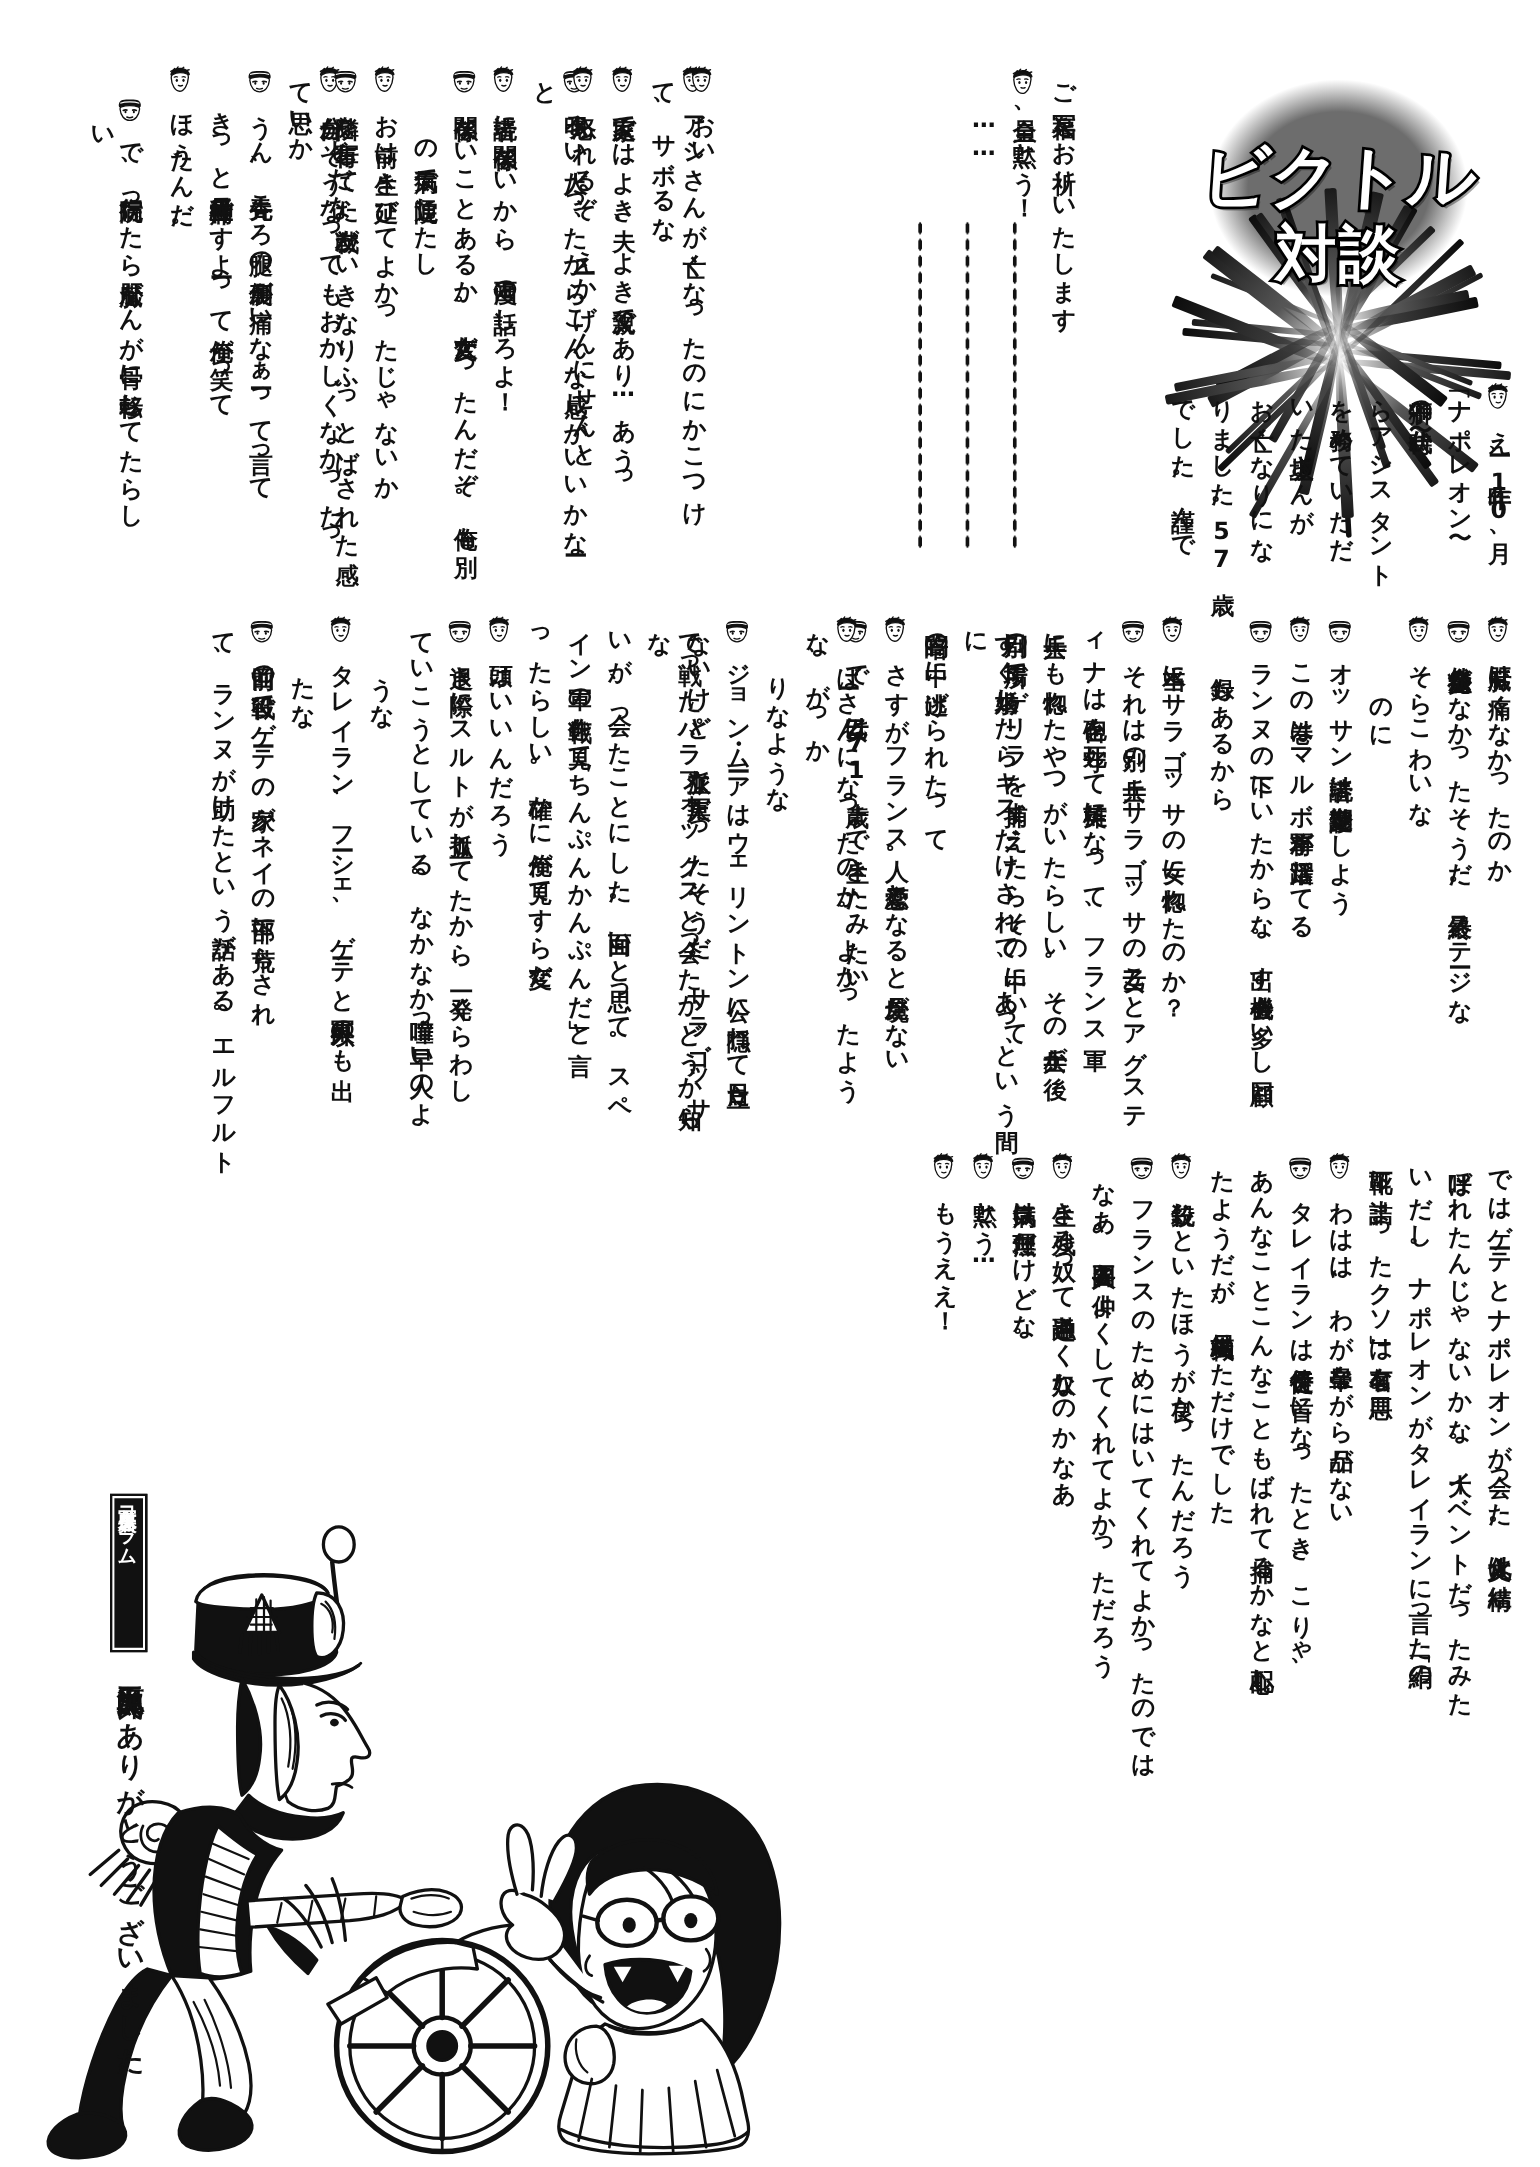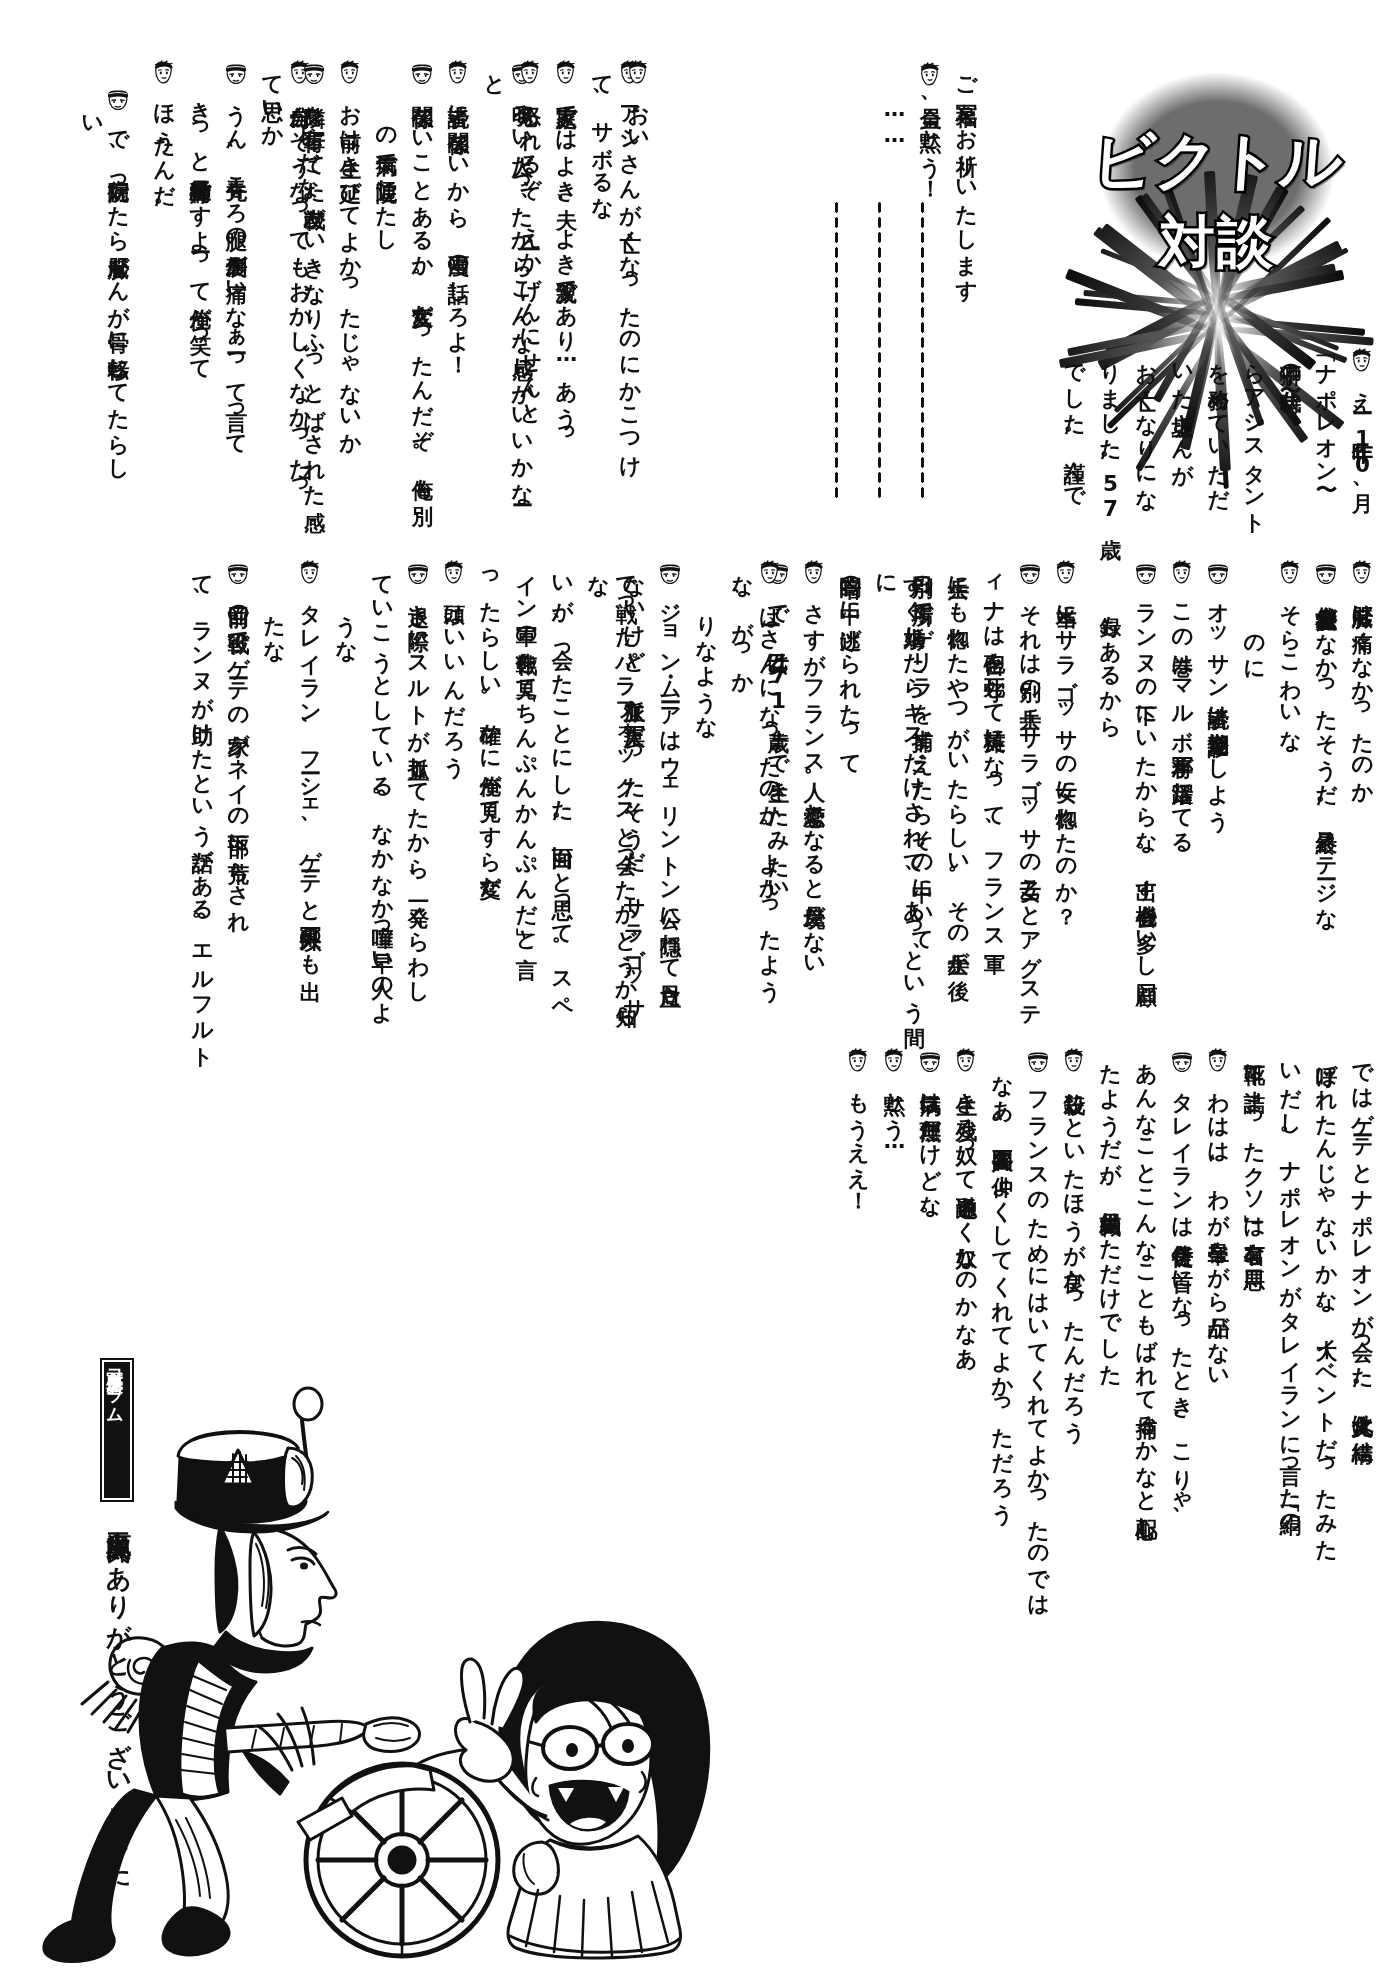--- a/index.html
+++ b/index.html
@@ -31,21 +31,21 @@
     text-align:center;
     font-family:"DejaVu Sans","Liberation Sans",sans-serif;
     font-weight:700; color:#fff;
     -webkit-text-stroke:5px #000;
     paint-order:stroke fill;
     letter-spacing:-1px;
     line-height:1;
     text-shadow:3px 3px 0 rgba(0,0,0,.35);
   }
   #logo .txt.l1{ font-size:62px; top:104px; transform:skewX(-4deg); }
-  #logo .txt.l2{ font-size:56px; top:188px; letter-spacing:2px; }
+  #logo .txt.l2{ font-size:56px; top:178px; letter-spacing:2px; }
 
   
   .vcol{
     position:absolute;
     writing-mode:vertical-rl;
     text-orientation:upright;
     font-size:21.5px;
     line-height:1.30;
     letter-spacing:0.6px;
     font-family:"DejaVu Sans","Liberation Sans",sans-serif;

